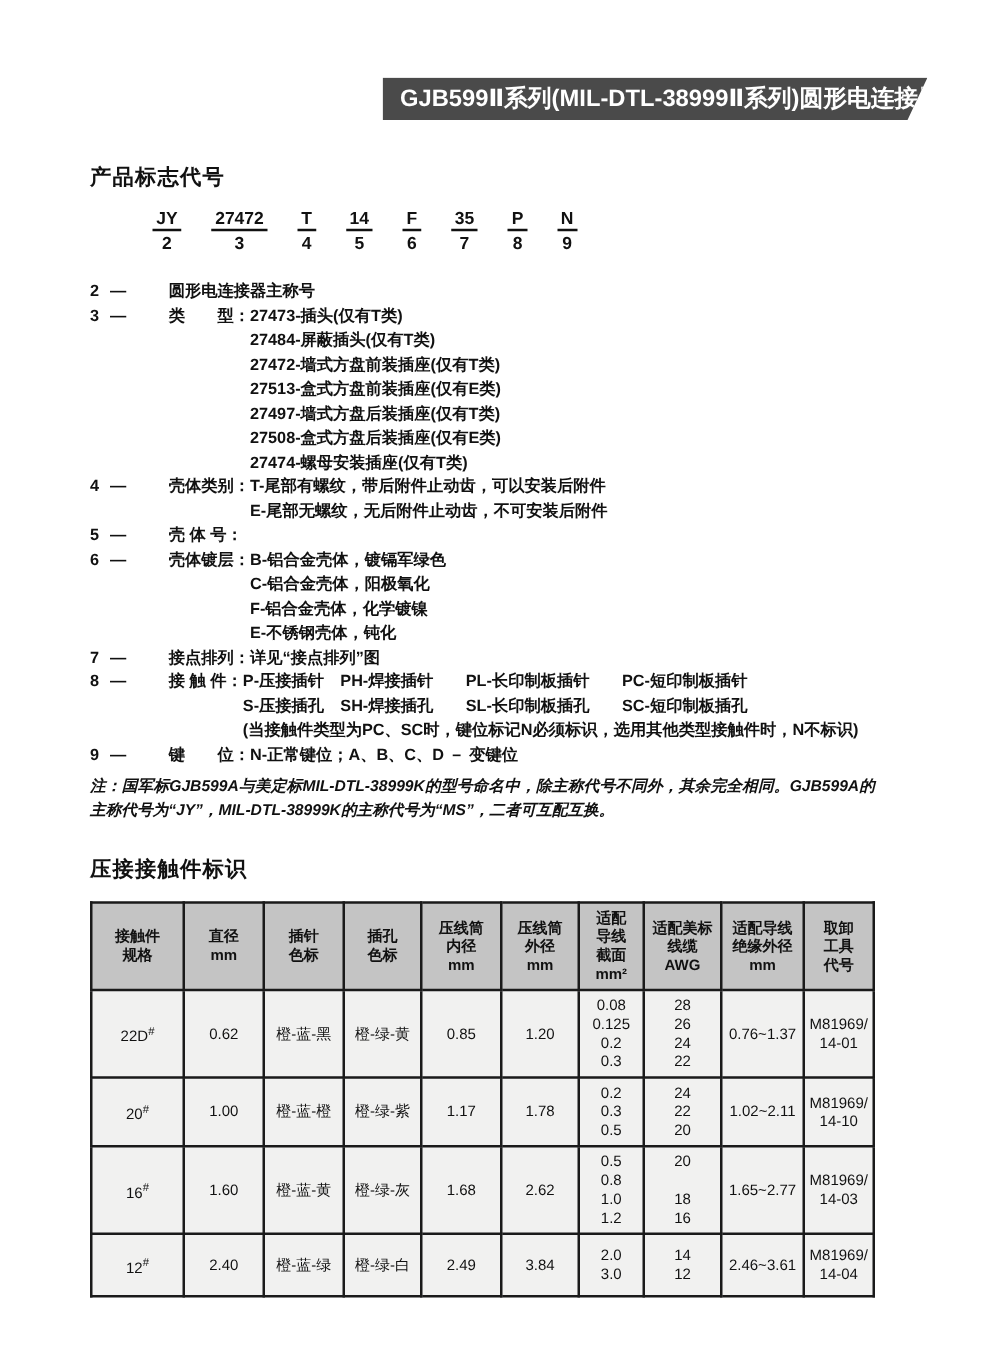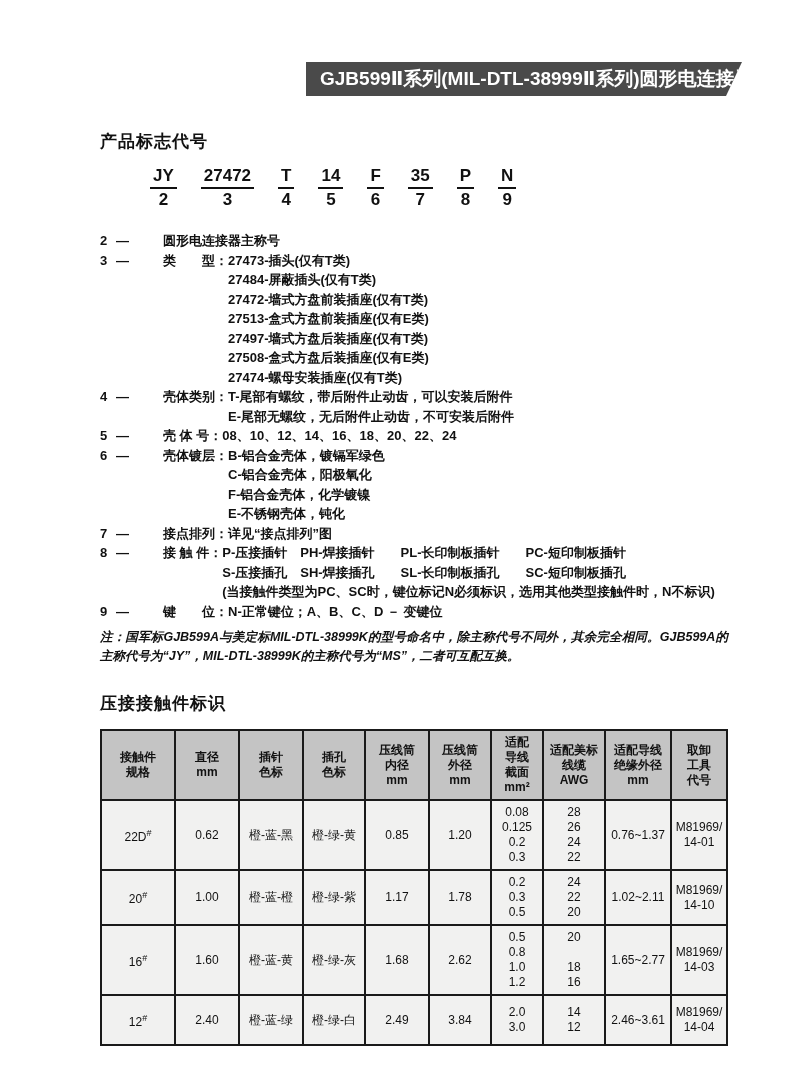--- a/index.html
+++ b/index.html
@@ -17,29 +17,29 @@
     width:436px; height:34px;
     background:#4a4a4a;
     color:#ffffff;
     display:flex; align-items:center;
     padding-left:14px;
     font-size:19px; font-weight:bold;
     clip-path:polygon(0 0, 100% 0, calc(100% - 16px) 100%, 0 100%);
     white-space:nowrap;
   }
   .content {
-    position:absolute; left:100px; top:130px; width:628px;
+    position:absolute; left:72px; top:130px; width:628px;
   }
   .section-title {
     font-size:17px; font-weight:bold; letter-spacing:1px;
   }
   .code-line {
     margin:13px 0 0 50px;
     display:flex; gap:24px;
-    font-size:17px; font-weight:bold;
+    font-size:14px; font-weight:bold;
   }
   .code-part { text-align:center; }
   .code-part .code {
     display:inline-block;
     border-bottom:2px solid #111;
     padding:0 3px 1px 3px;
   }
   .code-part .idx { display:block; margin-top:1px; }
   .mark-list { margin-top:21px; font-size:13px; font-weight:bold; }
   .mark-item { display:flex; line-height:19.5px; }
@@ -128,21 +128,20 @@
         <span class="num">4</span>
           <span class="dash">—</span>
           <span class="label">壳体类别：</span>
           <div class="lines">T-尾部有螺纹，带后附件止动齿，可以安装后附件
 E-尾部无螺纹，无后附件止动齿，不可安装后附件</div>
       </div>
       <div class="mark-item">
         <span class="num">5</span>
           <span class="dash">—</span>
           <span class="label">壳 体 号：</span>
-          <div class="lines">08、10、12、14、16、18、20、22、24</div>
       </div>
       <div class="mark-item">
         <span class="num">6</span>
           <span class="dash">—</span>
           <span class="label">壳体镀层：</span>
           <div class="lines">B-铝合金壳体，镀镉军绿色
 C-铝合金壳体，阳极氧化
 F-铝合金壳体，化学镀镍
 E-不锈钢壳体，钝化</div>
       </div>

